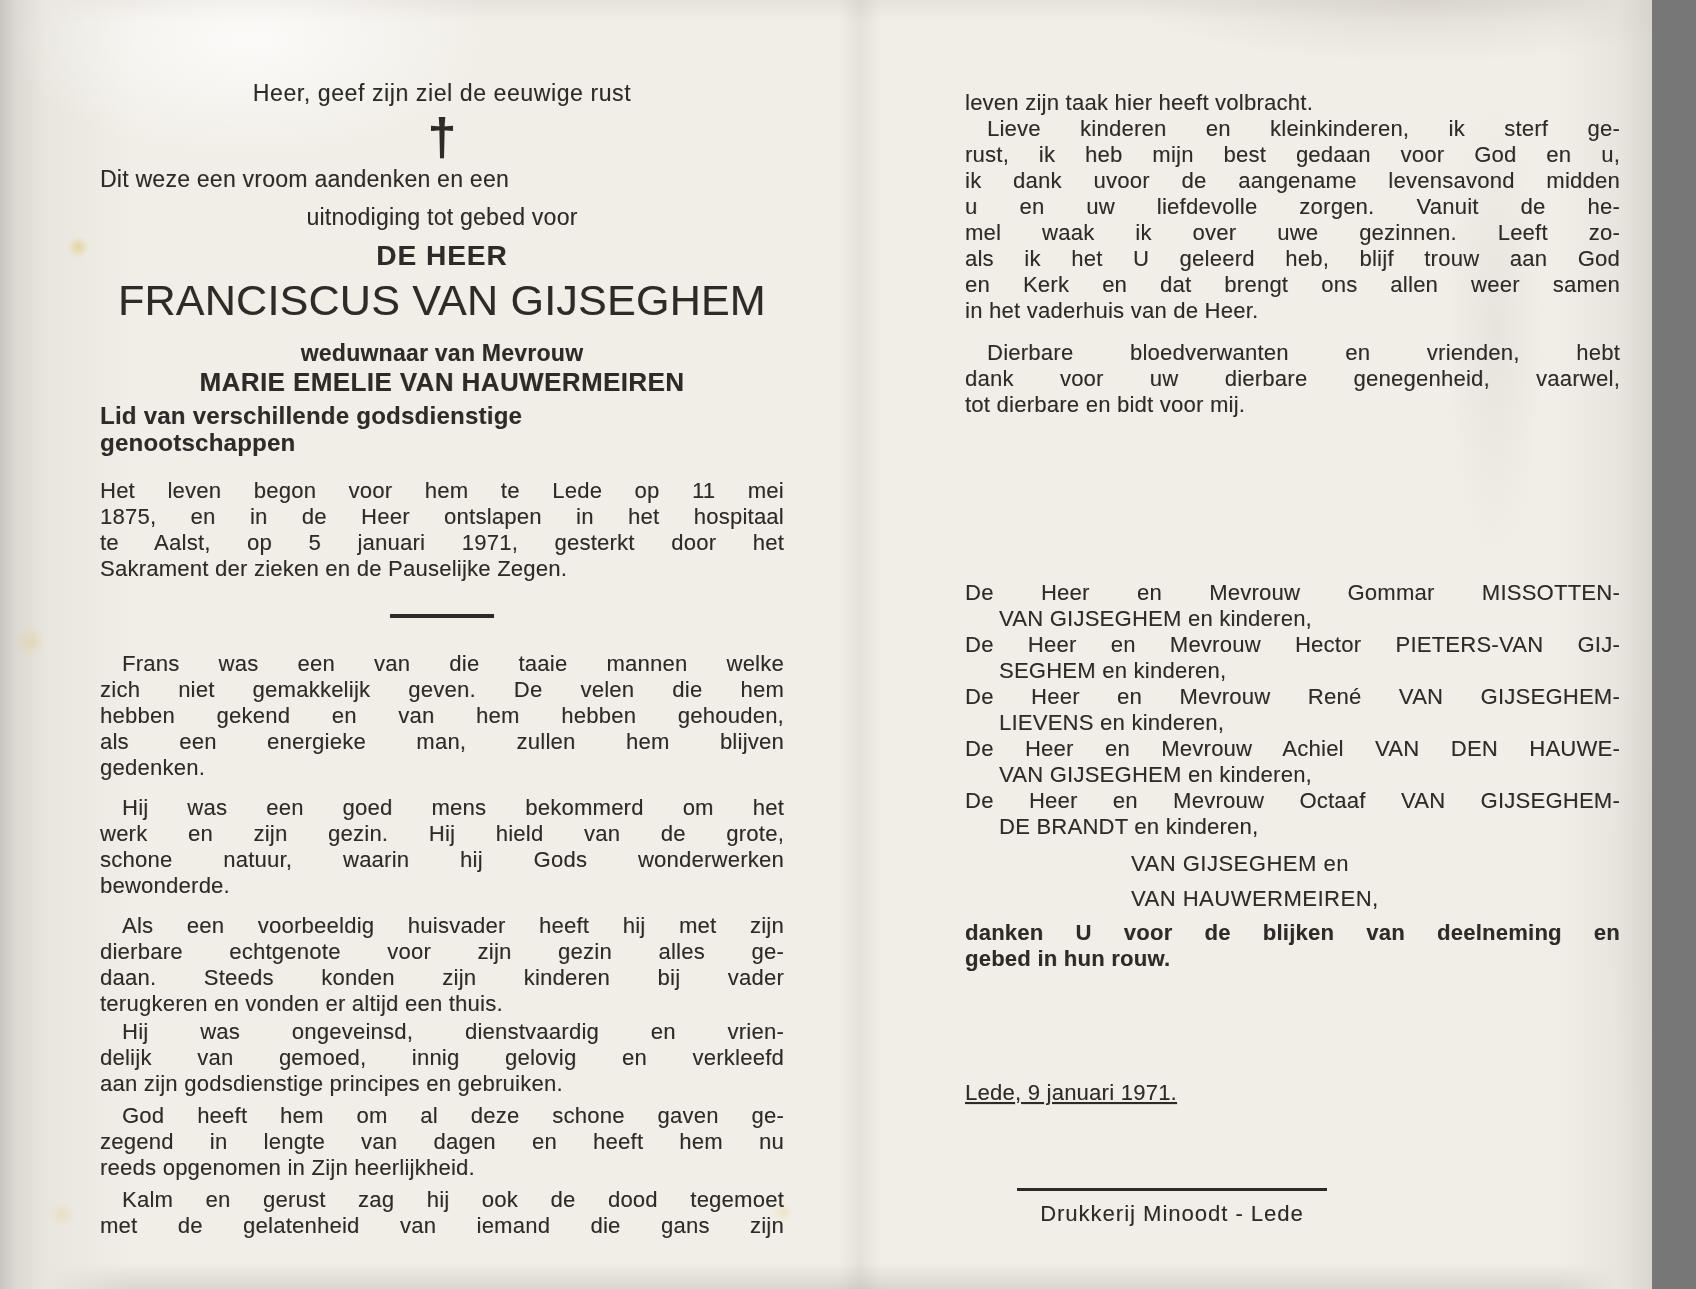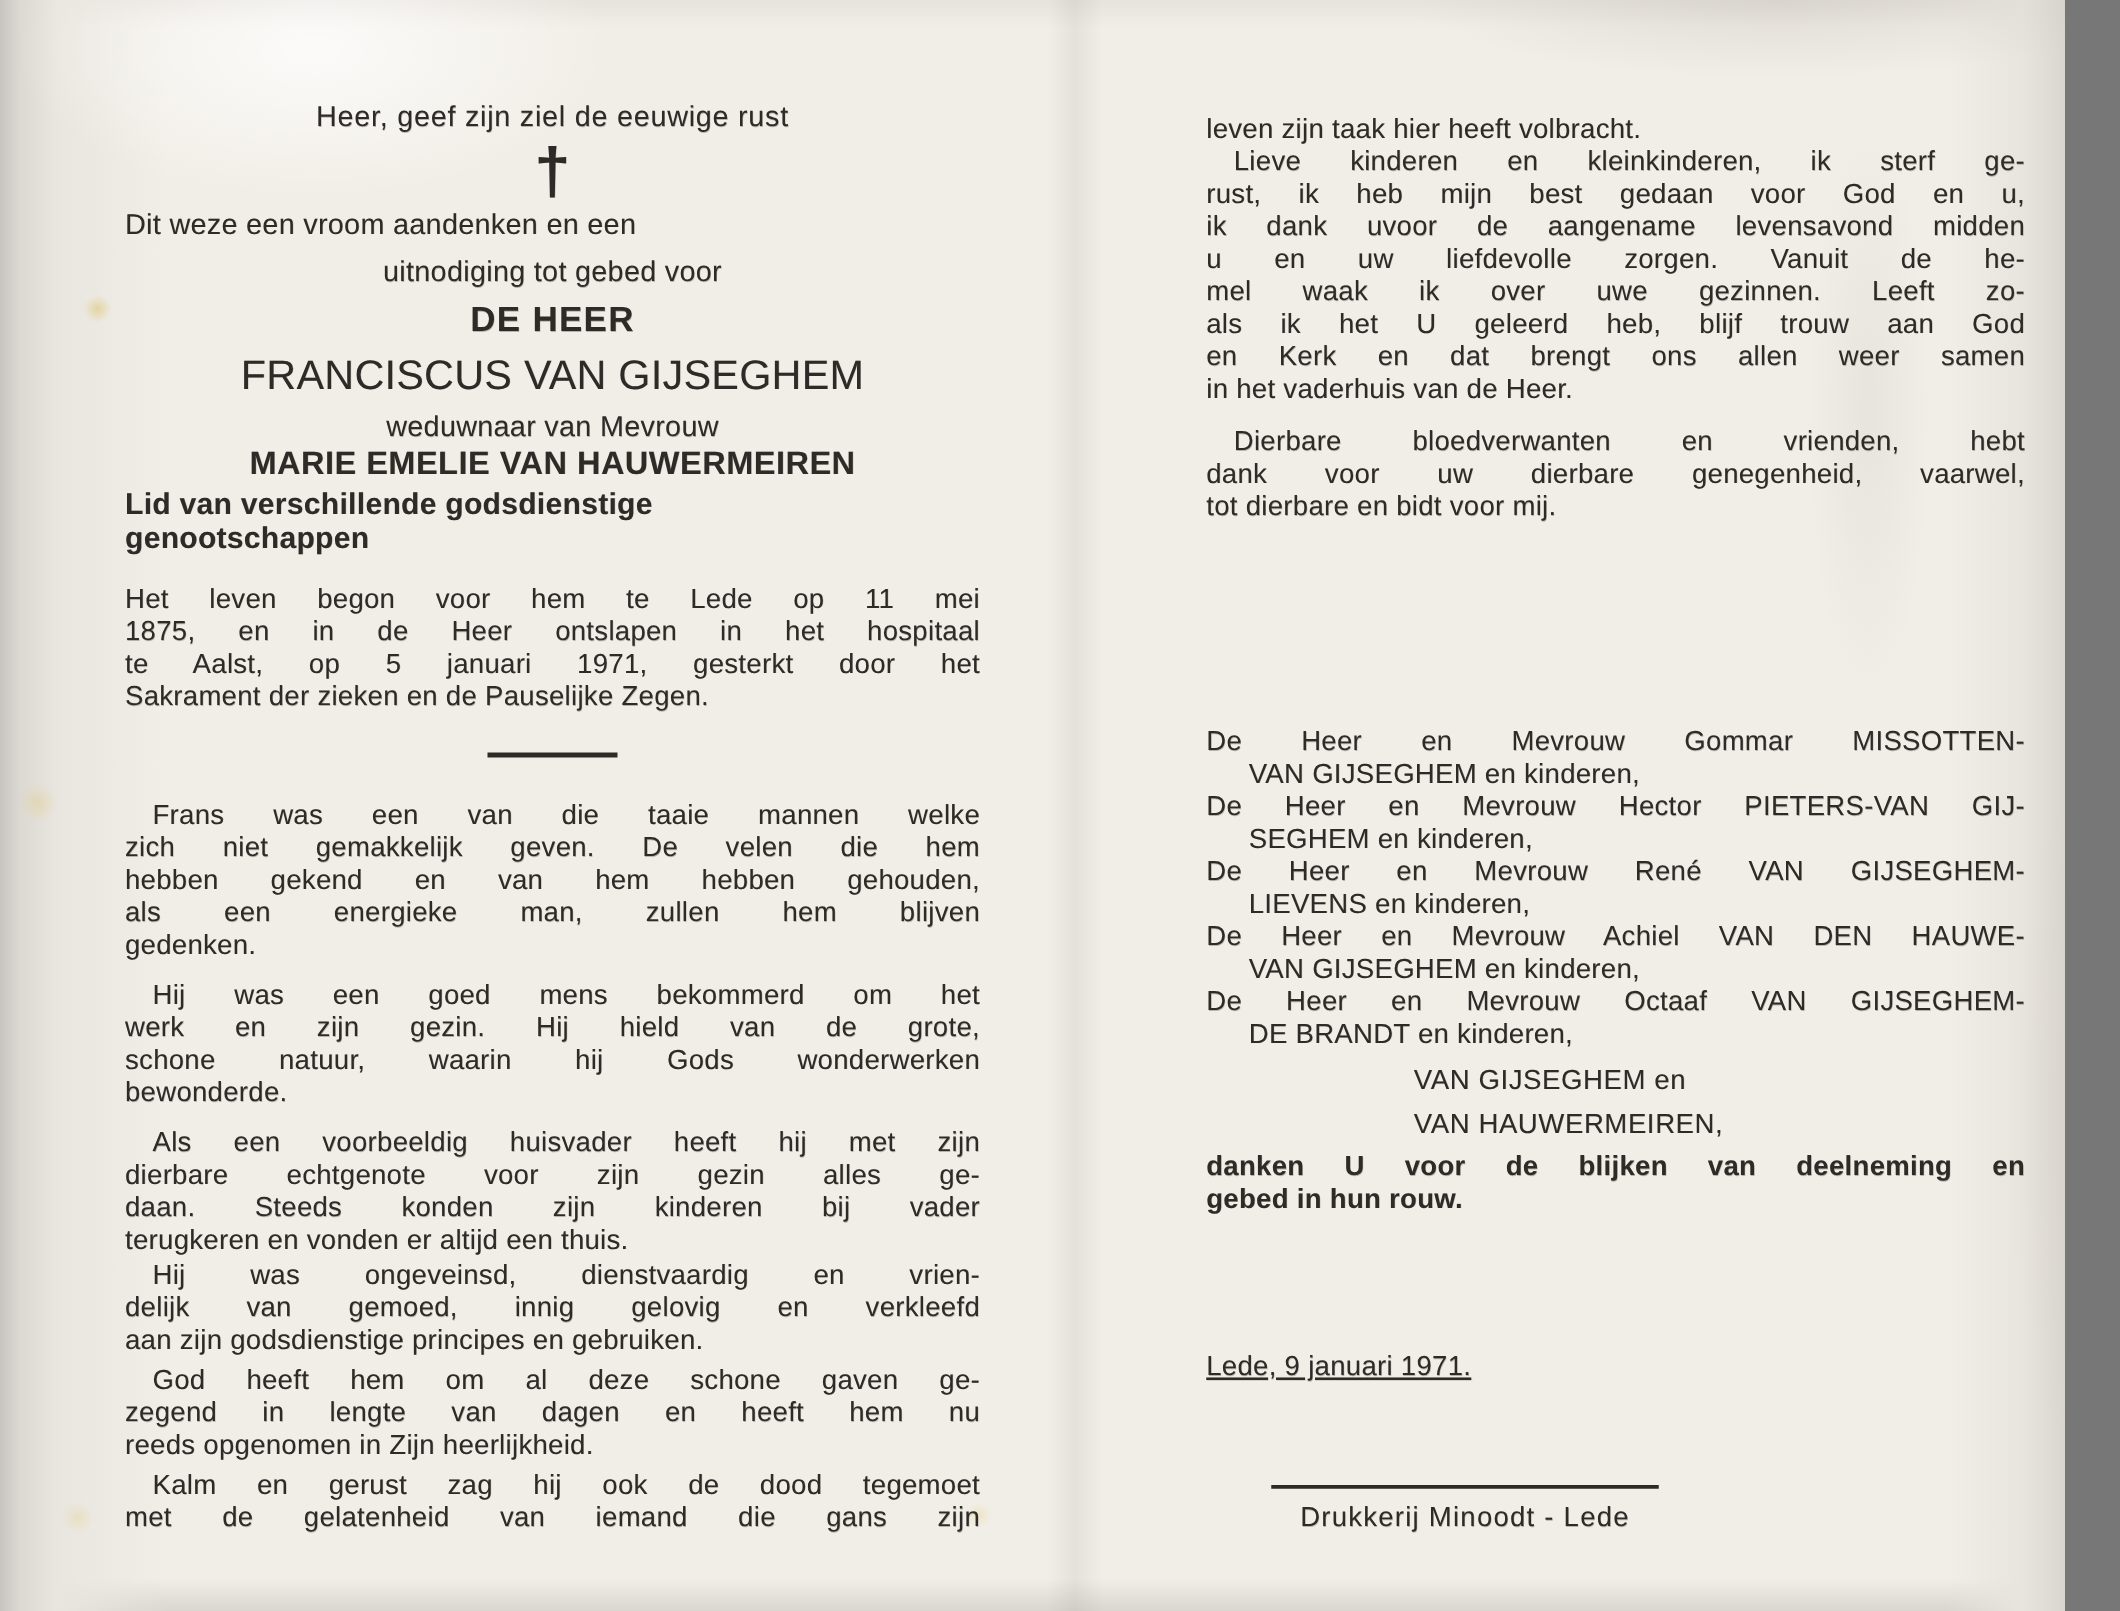--- a/index.html
+++ b/index.html
@@ -36,22 +36,22 @@
   .jlines > div { text-align:justify; text-align-last:justify; }
   .jlines > div.last { text-align-last:left; }
   .hang > div:not(:first-child) { padding-left:34px; box-sizing:border-box; }
   .indent > div:first-child { text-indent:22px; }
 
   .prayer   { text-align:center; font-size:23px; letter-spacing:0.6px; }
   .cross    { text-align:center; font-size:52px; line-height:54px; margin-top:4px; font-weight:bold; }
   .intro-1  { text-align:left; font-size:23px; margin-top:2px; }
   .intro-2  { text-align:center; font-size:23px; margin-top:12px; }
   .honorific{ text-align:center; font-weight:bold; font-size:28px; line-height:32px; margin-top:10px; letter-spacing:1px; }
-  .name     { text-align:center; font-size:33px; line-height:48px; margin-top:4px; white-space:nowrap; }
-  .widower  { text-align:center; font-size:23px; margin-top:4px; }
+  .name     { text-align:center; font-size:43px; line-height:48px; margin-top:4px; white-space:nowrap; }
+  .widower  { text-align:center; font-size:23px; margin-top:16px;font-weight:bold; }
   .spouse   { text-align:center; font-weight:bold; font-size:26px; line-height:28px; margin-top:2px; letter-spacing:0.4px; }
   .lid      { text-align:left; font-weight:bold; font-size:24px; line-height:27px; }
   .lid-1    { margin-top:6px; }
   .life     { margin-top:22px; }
   .divider  { width:104px; height:4px; background:var(--ink,#2d2a27); margin:32px auto 0 auto; }
   .p1 { margin-top:33px; }
   .p2 { margin-top:14px; }
   .p3 { margin-top:14px; }
   .p4 { margin-top:2px; }
   .p5 { margin-top:6px; }

